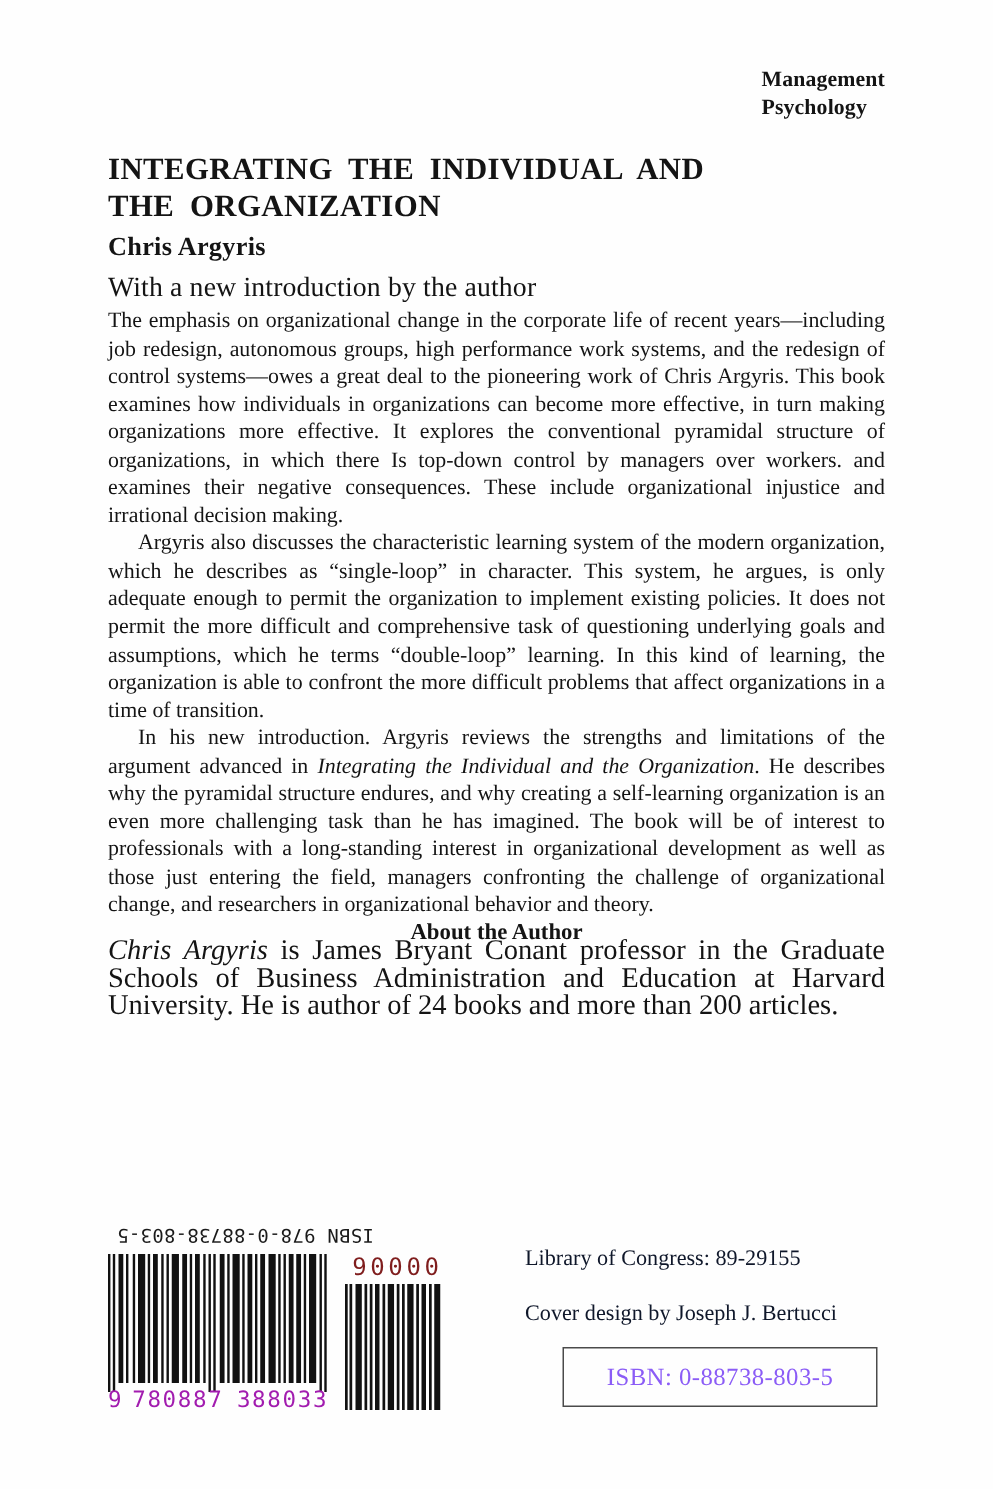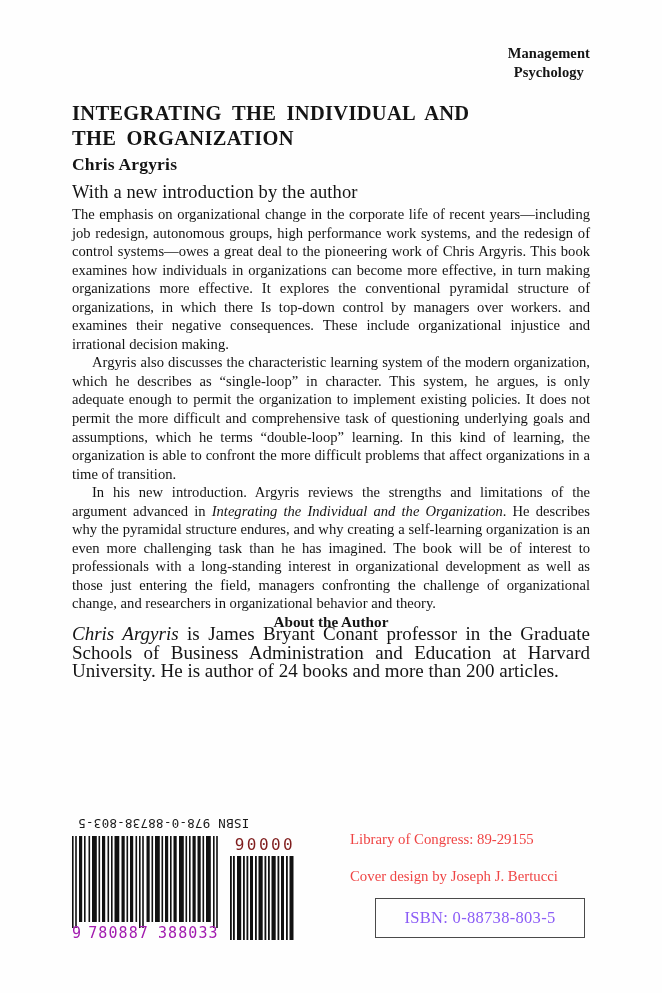--- a/index.html
+++ b/index.html
@@ -21,21 +21,21 @@
     position: absolute;
     inset: 0;
     background: #fefefe;
   }
 
   
   .category {
     position: absolute;
     top: 44px;
     right: 72px;
-    text-align: center;
+    text-align: left;
     font-weight: bold;
     font-size: 14.5px;
     line-height: 19px;
     letter-spacing: 0.1px;
   }
   .category div { white-space: nowrap; }
 
   
   .title-block {
     position: absolute;
@@ -170,21 +170,21 @@
   .meta-col {
     position: absolute;
     left: 350px;
     top: 830px;
     width: 260px;
   }
   .meta-line {
     font-size: 14.8px;
     line-height: 19px;
     white-space: nowrap;
-    color: #ef4444;
+    color: #0f172a;
   }
   .meta-line + .meta-line { margin-top: 18px; }
 
   .isbn-box {
     position: absolute;
     left: 375px;
     top: 898px;
     width: 210px;
     height: 40px;
     border: 1.3px solid #4a4a4a;

